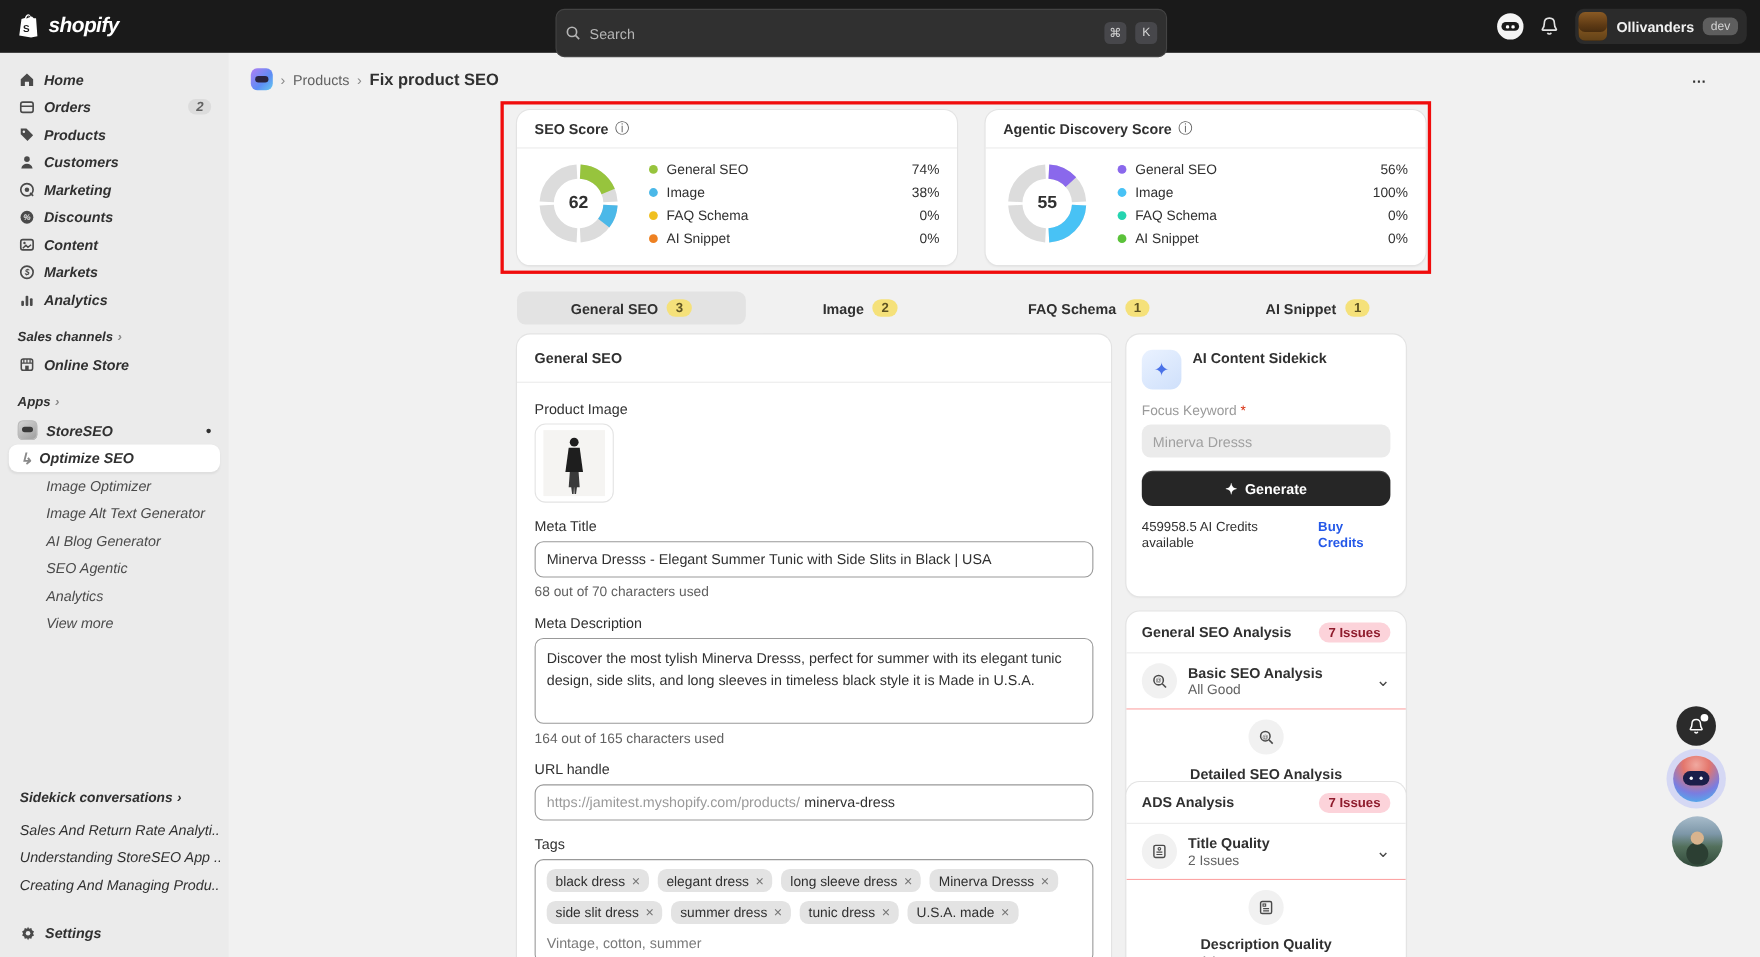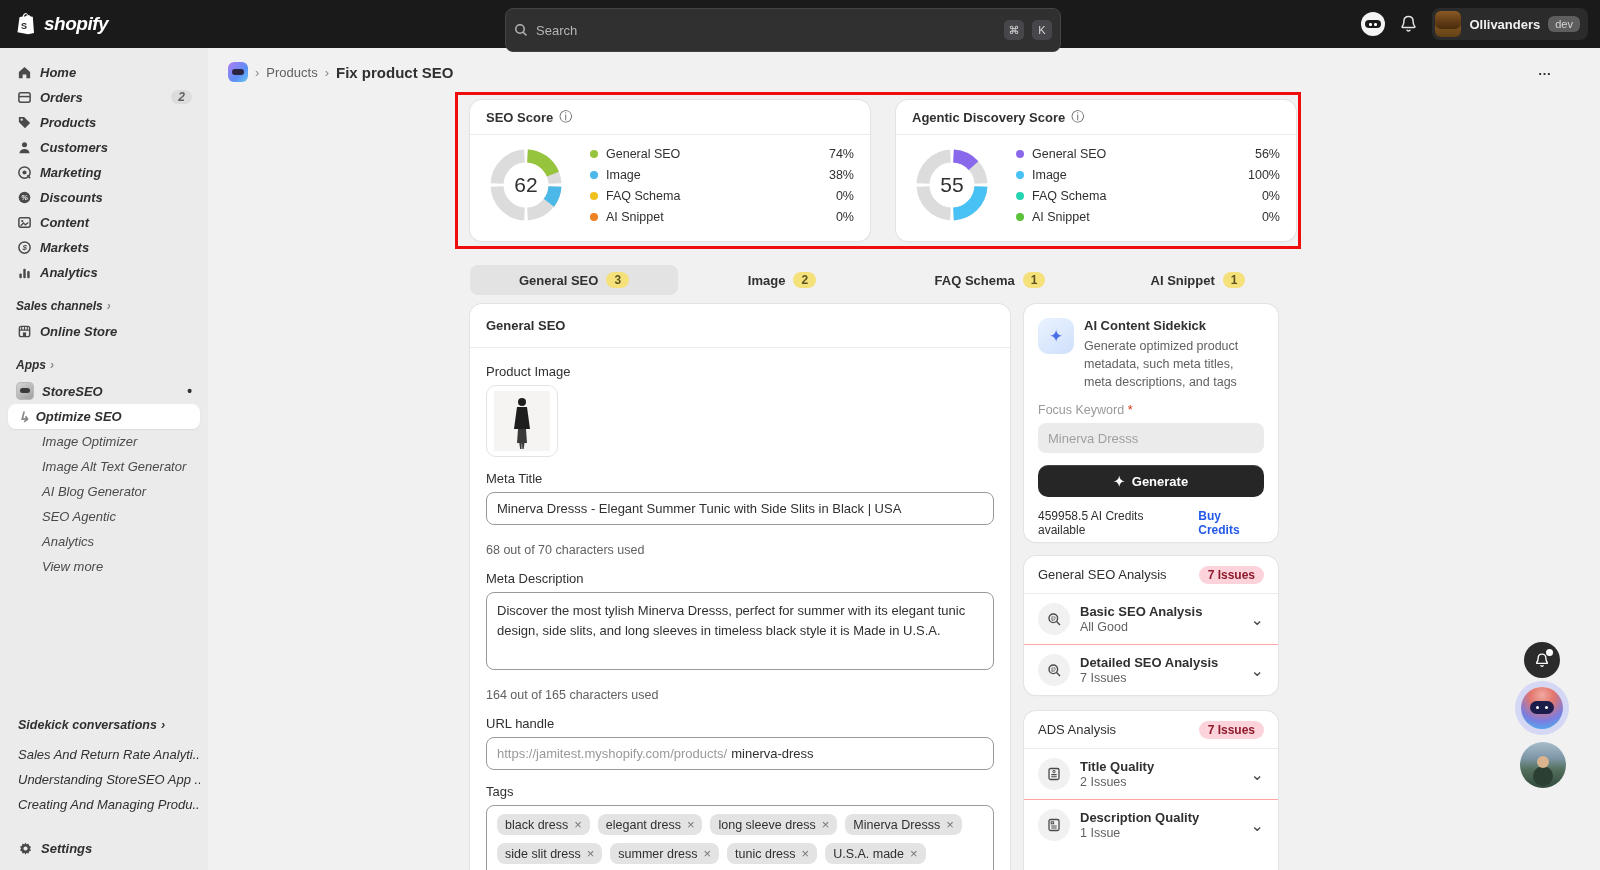--- a/index.html
+++ b/index.html
@@ -60,37 +60,37 @@
   .score-card { position:absolute; top:52px; width:400px; height:141px; }
   .score-card.c0 { left:262px; } .score-card.c1 { left:688px; }
   .card-head { height:35px; display:flex; align-items:center; gap:6px; padding:0 16px; border-bottom:1px solid #ebebeb; font-size:13px; font-weight:700; }
   .info-ic { color:#5c5c5c; font-size:13px; font-weight:400; }
   .score-body { display:flex; align-items:center; padding:8px 16px; gap:24px; }
   .legend { flex:1; }
   .leg-row { display:flex; align-items:center; height:21px; font-size:12.5px; }
   .leg-dot { width:8px; height:8px; border-radius:50%; margin-right:8px; flex:none; }
   .leg-val { margin-left:auto; }
   .donut-wrap { position:relative; width:80px; height:80px; flex:none; }
-  .donut-score { position:absolute; inset:0; display:flex; align-items:center; justify-content:center; font-size:21px; font-weight:400; }
+  .donut-score { position:absolute; inset:0; display:flex; align-items:center; justify-content:center; font-size:16px; font-weight:700; }
 
   
   .tabs { position:absolute; left:262px; top:217px; width:832px; display:flex; }
   .tab { flex:1; height:30px; display:flex; align-items:center; justify-content:center; gap:8px; font-size:13px; color:#303030; font-weight:600; border-radius:8px; }
   .tab.active { background:#e3e3e3; }
   .tab-badge { background:#f5e17a; color:#5e5322; font-size:12px; border-radius:9px; padding:1px 8px; font-weight:600; }
 
   
   .form-card { position:absolute; left:262px; top:256px; width:540px; height:620px; overflow:hidden; }
   .form-body { padding:14px 16px; }
   .f-label { font-size:13px; color:#303030; margin:14px 0 6px; }
   .f-label:first-child { margin-top:2px; }
   .thumb { width:72px; height:72px; border:1px solid #e3e3e3; border-radius:10px; background:#fff; display:flex; align-items:center; justify-content:center; }
   .thumb-inner { width:56px; height:60px; background:#f5f4f2; display:flex; align-items:flex-end; justify-content:center; }
   .inp { width:100%; border:1px solid #999; border-radius:8px; background:#fff; font-size:13px; color:#303030; padding:8px 10px; font-family:"Liberation Sans",sans-serif; }
-  .helper { font-size:12.5px; color:#616161; margin-top:18px; }
+  .helper { font-size:12.5px; color:#616161; margin-top:6px; }
   .txtarea { height:78px; line-height:1.5; }
   .url-inp { display:flex; gap:4px; }
   .url-prefix { color:#9a9a9a; white-space:nowrap; }
   .tags-box { border:1px solid #999; border-radius:8px; padding:8px 10px; }
   .chip-row { display:flex; gap:8px; flex-wrap:wrap; margin-bottom:8px; }
   .chip { background:#e3e3e3; border-radius:8px; padding:3px 8px; font-size:12.5px; display:flex; align-items:center; gap:6px; }
   .chip .x { color:#757575; font-size:13px; }
   .tags-ph { color:#7a7a7a; font-size:13px; padding:2px 0; }
 
   
@@ -101,24 +101,24 @@
   .ai-title { font-size:13px; font-weight:700; margin-bottom:4px; }
   .ai-desc { font-size:12.5px; color:#616161; line-height:1.45; }
   .focus-label { margin-top:12px; font-size:12.5px; color:#9a9a9a; }
   .req { color:#d82c0d; }
   .focus-inp { margin-top:6px; background:#ebebeb; border-radius:8px; height:30px; display:flex; align-items:center; padding:0 10px; color:#a0a0a0; font-size:13px; }
   .gen-btn { margin-top:12px; width:100%; height:32px; background:#262626; color:#fff; border-radius:10px; display:flex; align-items:center; justify-content:center; gap:7px; font-size:13px; font-weight:600; box-shadow:inset 0 1px 0 rgba(255,255,255,.15); }
   .credits-row { margin-top:12px; font-size:12px; display:flex; gap:8px; align-items:center; }
   .buy-link { color:#2458e8; font-weight:600; }
 
   .panel-head { height:38px; display:flex; align-items:center; padding:0 14px; border-bottom:1px solid #ebebeb; }
-  .panel-title { font-size:13px; font-weight:400; }
+  .panel-title { font-size:13px; font-weight:700; }
   .issues-badge { margin-left:auto; background:#fcd3da; color:#8e1b2c; font-size:12px; font-weight:600; border-radius:10px; padding:2px 9px; }
   .panel-row { display:flex; align-items:center; gap:10px; padding:9px 14px; border-bottom:1px solid #fca5a5; }
-  .panel-row:last-child { border-bottom:none; }
+  .panel-row:last-child { border-bottom:none;flex-direction:column; }
   .row-ic { width:32px; height:32px; border-radius:50%; background:#f1f1f1; display:flex; align-items:center; justify-content:center; color:#4a4a4a; flex:none; }
   .row-title { font-size:13px; font-weight:600; }
   .row-sub { font-size:12.5px; color:#616161; margin-top:1px; }
   .row-chev { margin-left:auto; color:#4a4a4a; }
   .seo-panel { top:508px; }
   .ads-panel { top:663px; height:210px; overflow:hidden; }
 
   
   .float-btn { position:absolute; border-radius:50%; z-index:25; }
   .fb-bell { right:40px; top:642px; width:36px; height:36px; background:#2b2b2b; display:flex; align-items:center; justify-content:center; color:#fff; }
@@ -512,21 +512,20 @@
     </div>
   </div>
 
   <div class="card rcol-card ai-card">
     <div class="ai-head">
       <div class="ai-ic">
           <span>✦</span>
         </div>
       <div>
         <div class="ai-title">AI Content Sidekick</div>
-        <div class="ai-desc">Generate optimized product metadata, such meta titles, meta descriptions, and tags</div>
       </div>
     </div>
     <div class="focus-label">
       <span>Focus Keyword</span> <span class="req">*</span>
     </div>
     <div class="focus-inp">Minerva Dresss</div>
     <div class="gen-btn">
       <span>✦</span>
       <span>Generate</span>
     </div>

